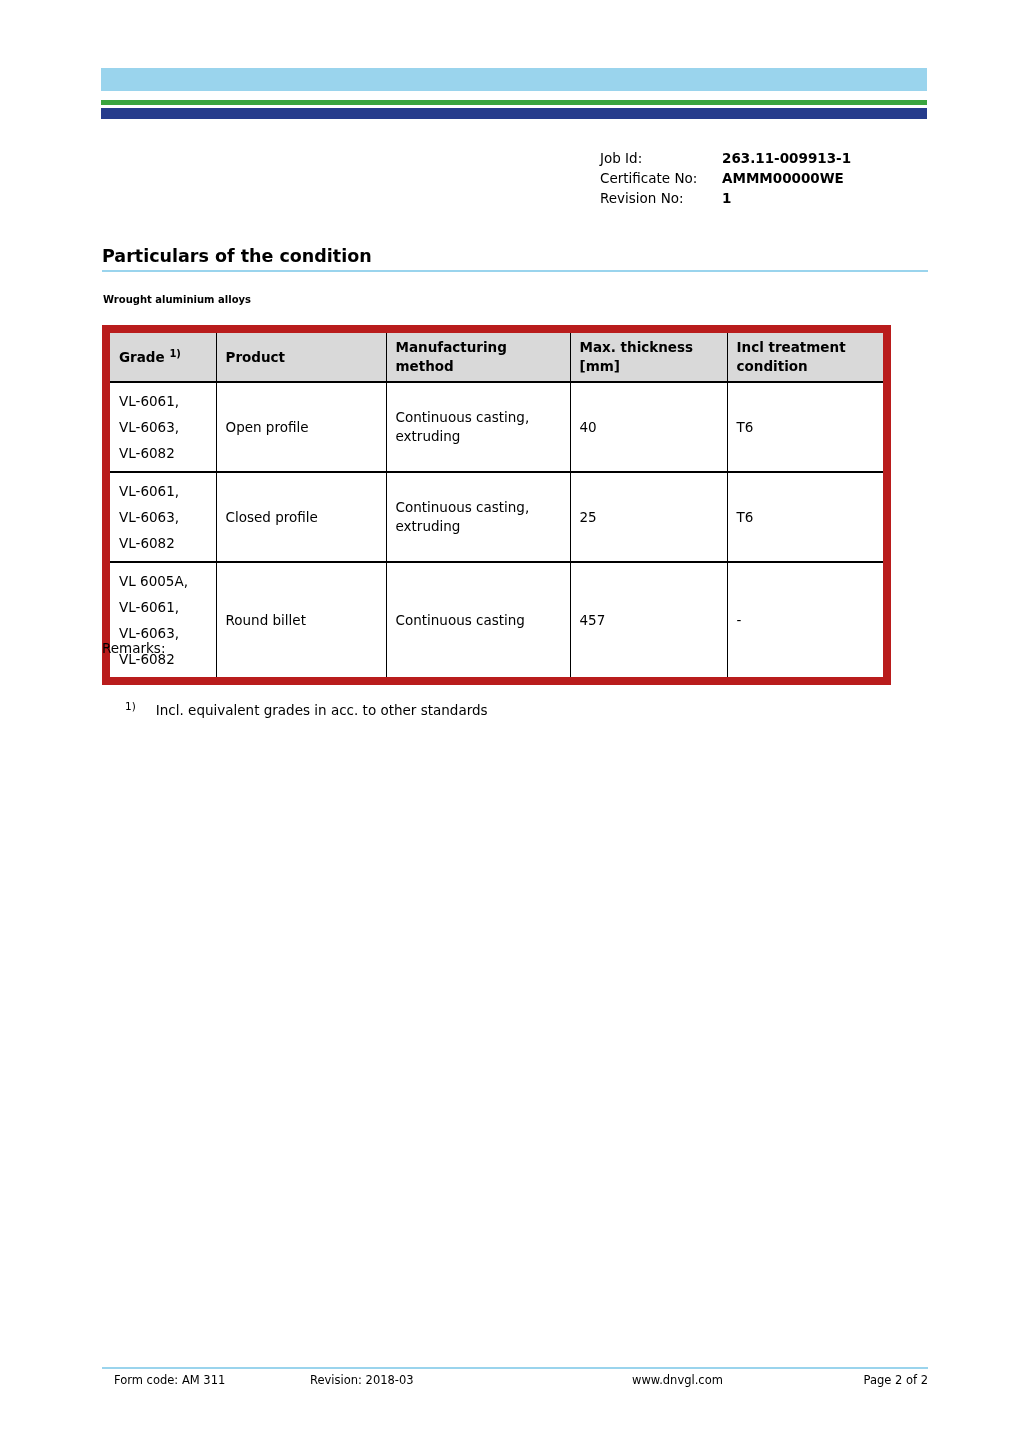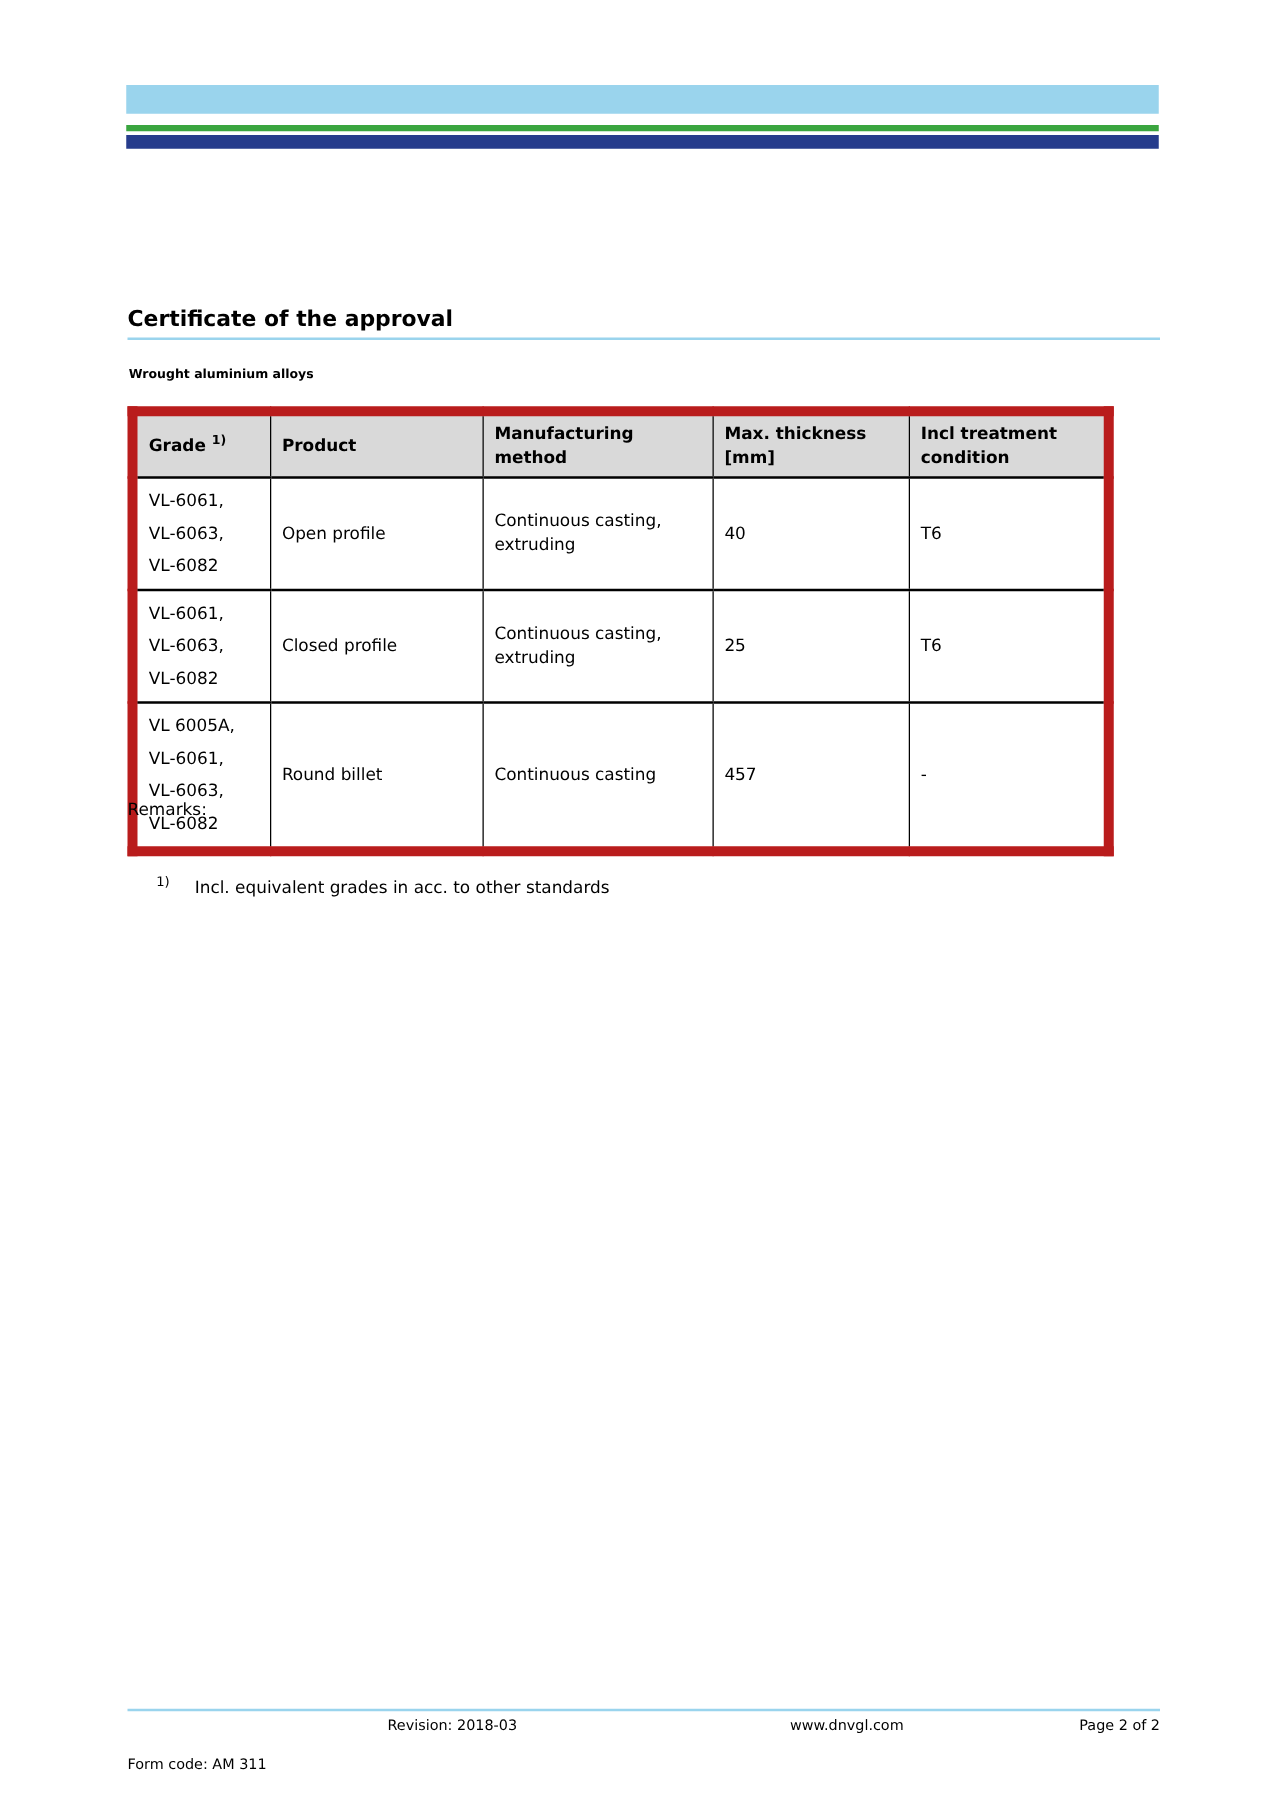--- a/index.html
+++ b/index.html
@@ -119,36 +119,44 @@
   }
   .footer {
     position: absolute;
     left: 102px;
     top: 1373px;
     width: 826px;
     font-size: 11.5px;
     line-height: 15px;
   }
   .footer span { position: absolute; top: 0; white-space: nowrap; }
-  .footer .f-form { left: 0; margin-top: 31px; }
+  .footer .f-form { left: 12px; }
   .footer .f-rev  { left: 208px; }
   .footer .f-web  { left: 530px; }
   .footer .f-page { right: 0; }
 </style>
 </head>
 <body>
 
 <div class="page">
 
   <div class="bar bar-lightblue"></div>
   <div class="bar bar-green"></div>
   <div class="bar bar-darkblue"></div>
 
-
-  <div class="title">Certificate of the approval</div>
+  <div class="meta">
+    <span class="label">Job Id:</span>
+    <span class="value">263.11-009913-1</span>
+    <span class="label">Certificate No:</span>
+    <span class="value">AMMM00000WE</span>
+    <span class="label">Revision No:</span>
+    <span class="value">1</span>
+  </div>
+
+  <div class="title">Particulars of the condition</div>
   <div class="title-rule"></div>
   <div class="subtitle">Wrought aluminium alloys</div>
 
   <div class="tbl-wrap">
     <table>
       <colgroup>
         <col style="width:110px">
           <col style="width:170px">
           <col style="width:184px">
           <col style="width:157px">

